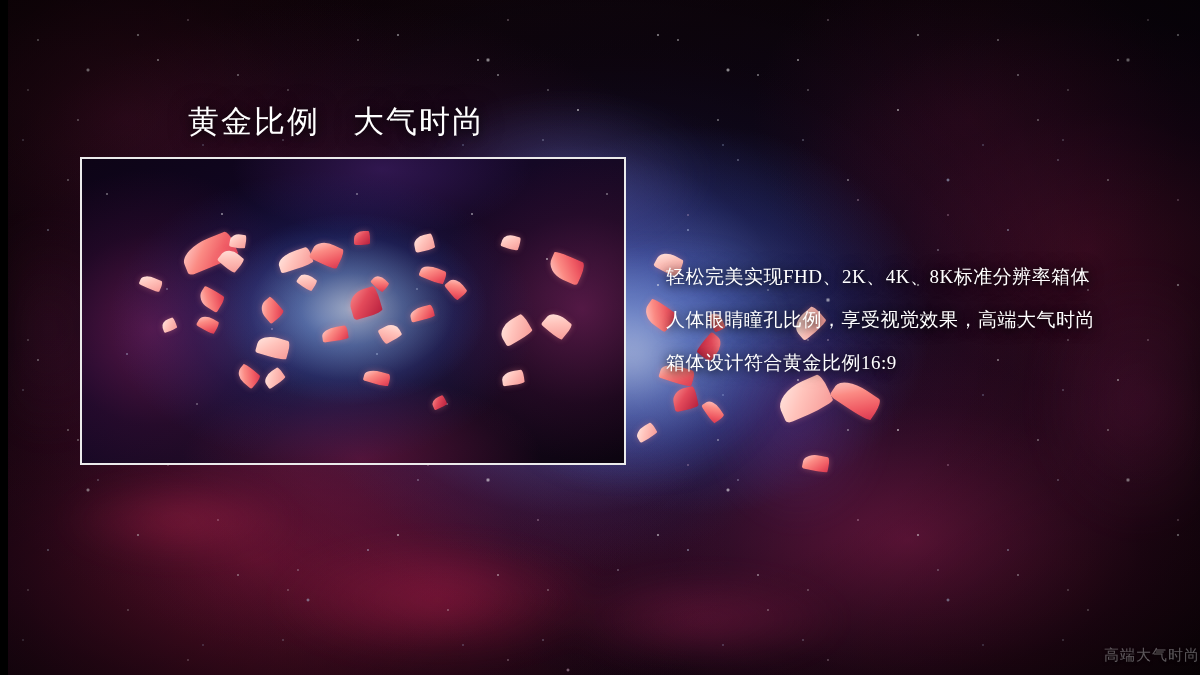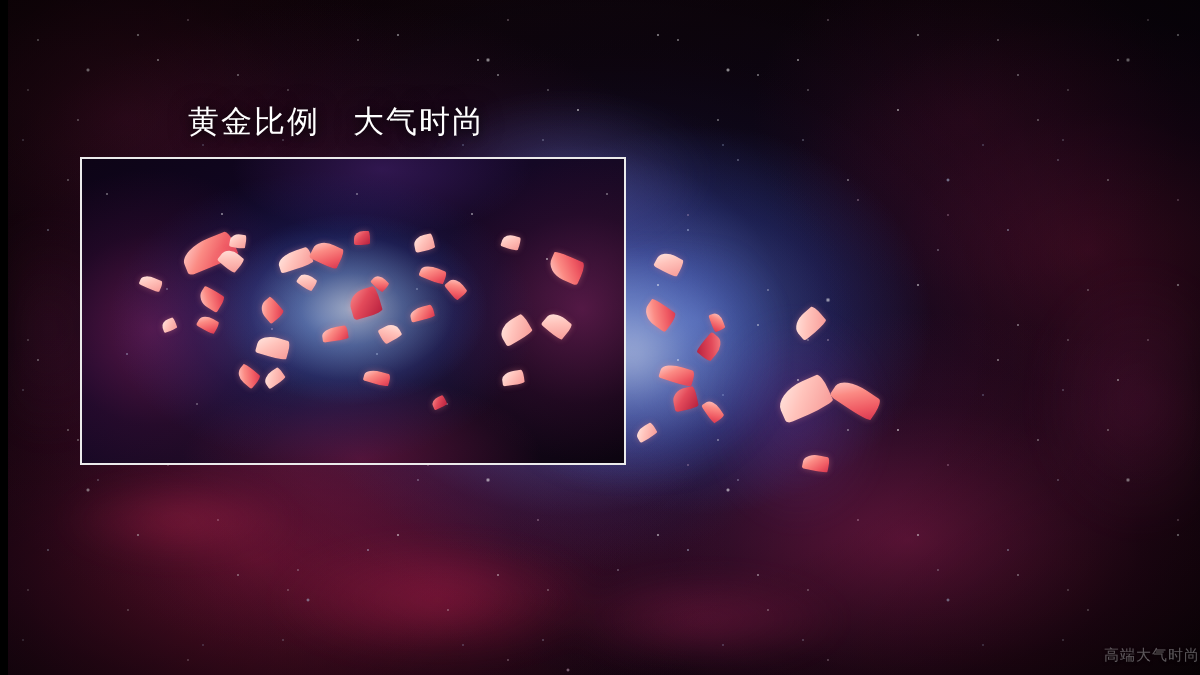--- a/index.html
+++ b/index.html
@@ -219,16 +219,21 @@
     <div class="petal pale" style="left:462px;top:156px;width:26px;height:20px;transform:rotate(40deg);"></div>
     <div class="petal pale" style="left:420px;top:212px;width:22px;height:14px;transform:rotate(-8deg);"></div>
     <div class="petal" style="left:282px;top:212px;width:26px;height:13px;transform:rotate(16deg);"></div>
     <div class="petal" style="left:158px;top:206px;width:16px;height:22px;transform:rotate(-50deg);"></div>
     <div class="petal pale" style="left:216px;top:116px;width:18px;height:13px;transform:rotate(34deg);"></div>
     <div class="petal deep" style="left:350px;top:238px;width:14px;height:11px;transform:rotate(-24deg);"></div>
   </div>
 
   <div class="title">黄金比例　大气时尚</div>
 
+  <div class="body-copy">
+    <span class="body-line">轻松完美实现FHD、2K、4K、8K标准分辨率箱体</span>
+    <span class="body-line">人体眼睛瞳孔比例，享受视觉效果，高端大气时尚</span>
+    <span class="body-line">箱体设计符合黄金比例16:9</span>
+  </div>
 
   <div class="watermark">高端大气时尚</div>
 
 </div>
 
 </body></html>

